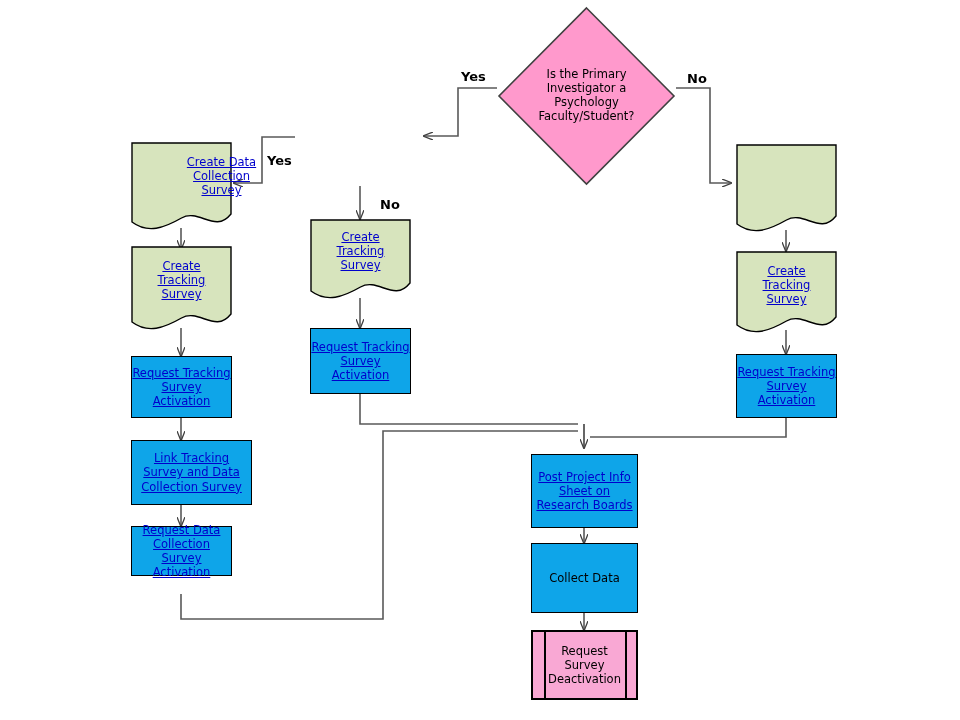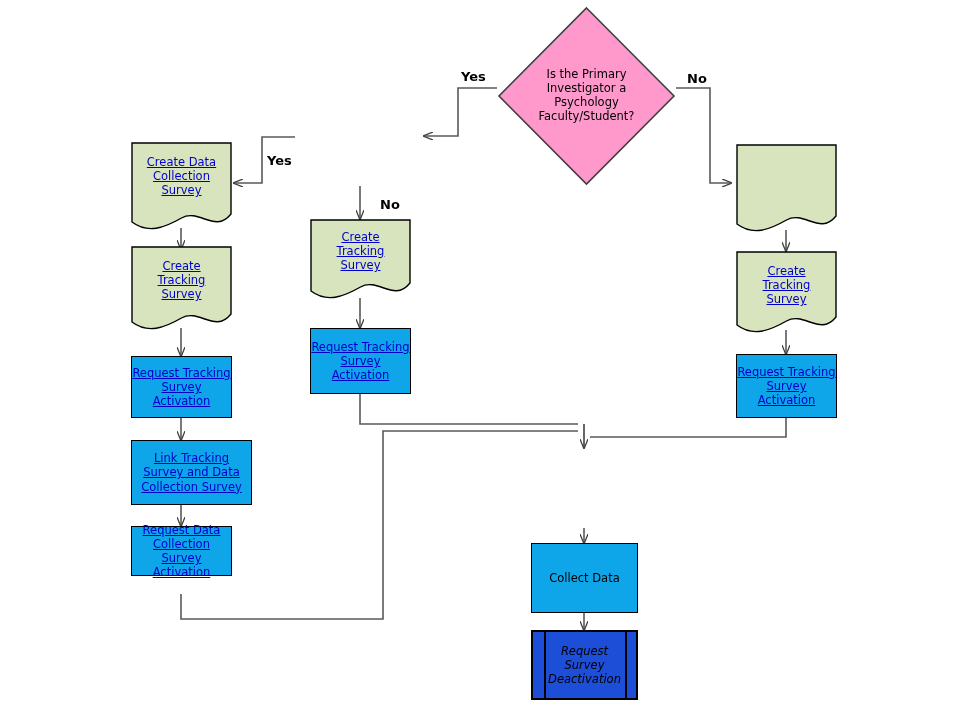--- a/index.html
+++ b/index.html
@@ -83,22 +83,21 @@
     line-height: 1.22;
   }
   .link-text { color: #0000CC; text-decoration: underline; }
   .plain-text { color: #000000; text-decoration: none; }
 
   
   .predef {
     position: absolute;
     box-sizing: border-box;
     border: 2px solid #000000;
-    background: #1d4ed8;
-    font-style: italic;
+    background: #f9a8d4;
   }
   .predef .bar {
     position: absolute;
     top: 0;
     width: 0;
     height: 100%;
     border-left: 2px solid #000000;
   }
   .predef .ptxt {
     position: absolute;
@@ -187,21 +186,21 @@
 
   <div class="branch-label" style="left:461px; top:69px;">Yes</div>
   <div class="branch-label" style="left:687px; top:71px;">No</div>
   <div class="branch-label" style="left:267px; top:153px;">Yes</div>
   <div class="branch-label" style="left:380px; top:197px;">No</div>
 
   <div class="docshape" style="left:131px; top:142px; width:101px; height:88px; font-size:11.5px;">
     <svg width="101" height="88" viewBox="0 0 101 88" xmlns="http://www.w3.org/2000/svg">
       <path d="M1,1 L100,1 L100,72 C84,92 68,66 50.5,76 C33,86 17,92 1,80 Z" fill="#D7E4BD" stroke="#000000" stroke-width="1.4"></path>
     </svg>
-    <div class="dtxt" style="top:13px;">Create Data
+    <div class="dtxt" style="top:13px;padding-left:40px;">Create Data
 Collection
 Survey</div>
   </div>
 
   <div class="docshape" style="left:131px; top:246px; width:101px; height:84px; font-size:11.5px;">
     <svg width="101" height="84" viewBox="0 0 101 84" xmlns="http://www.w3.org/2000/svg">
       <path d="M1,1 L100,1 L100,68 C84,88 68,62 50.5,72 C33,82 17,88 1,76 Z" fill="#D7E4BD" stroke="#000000" stroke-width="1.4"></path>
     </svg>
     <div class="dtxt" style="top:13px;">Create
 Tracking
@@ -252,20 +251,25 @@
     <div class="dtxt" style="top:13px;">Create
 Tracking
 Survey</div>
   </div>
 
   <div class="rect node" style="left:736px; top:354px; width:101px; height:64px; font-size:11.5px;">
     <span class="rtxt link-text">Request Tracking
 Survey Activation</span>
   </div>
 
+  <div class="rect node" style="left:531px; top:454px; width:107px; height:74px; font-size:11.5px;">
+    <span class="rtxt link-text">Post Project Info
+Sheet on
+Research Boards</span>
+  </div>
 
   <div class="rect node" style="left:531px; top:543px; width:107px; height:70px; font-size:11.5px;">
     <span class="rtxt plain-text">Collect Data</span>
   </div>
 
   <div class="predef" style="left:531px; top:630px; width:107px; height:70px; font-size:11.5px;">
     <span class="bar" style="left:11px;"></span>
     <span class="bar" style="left:92px;"></span>
     <span class="ptxt">Request
 Survey

